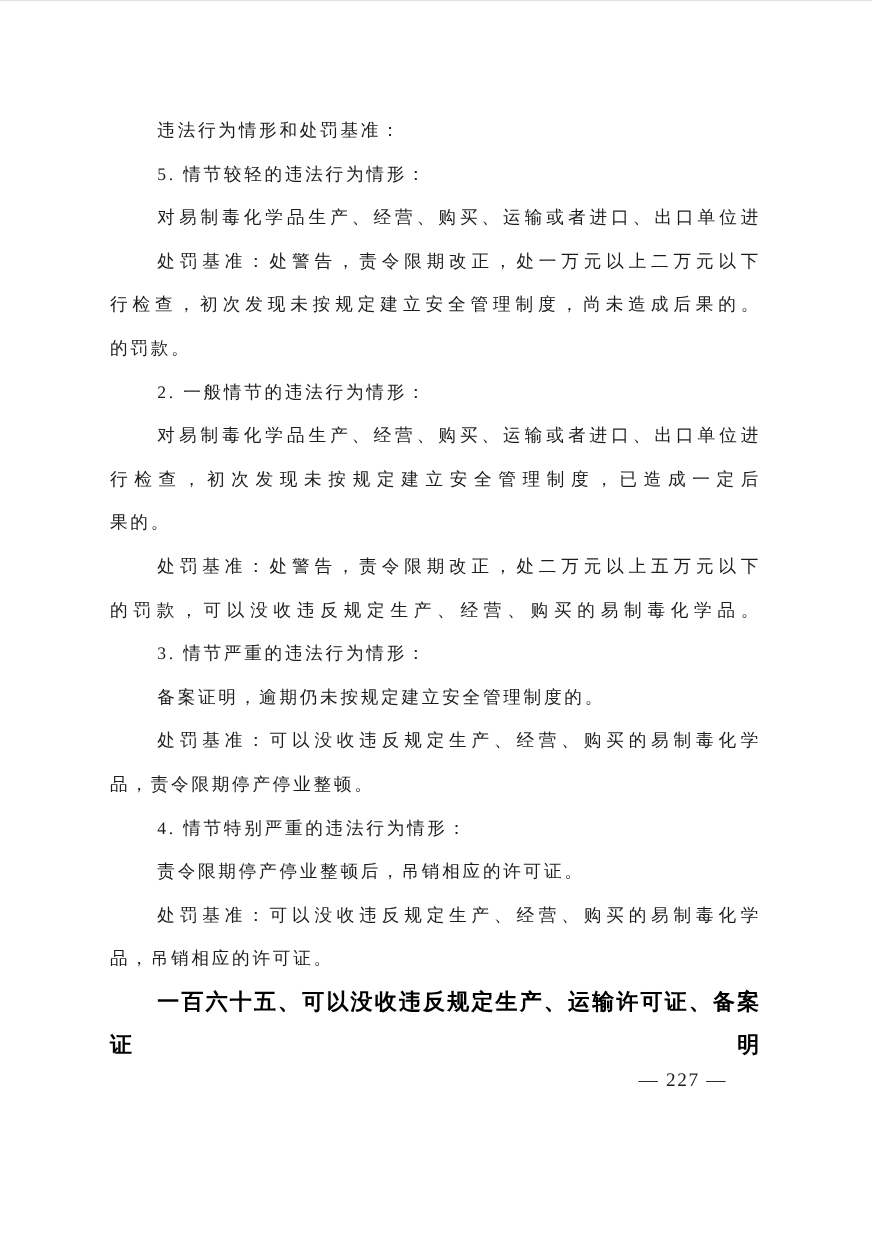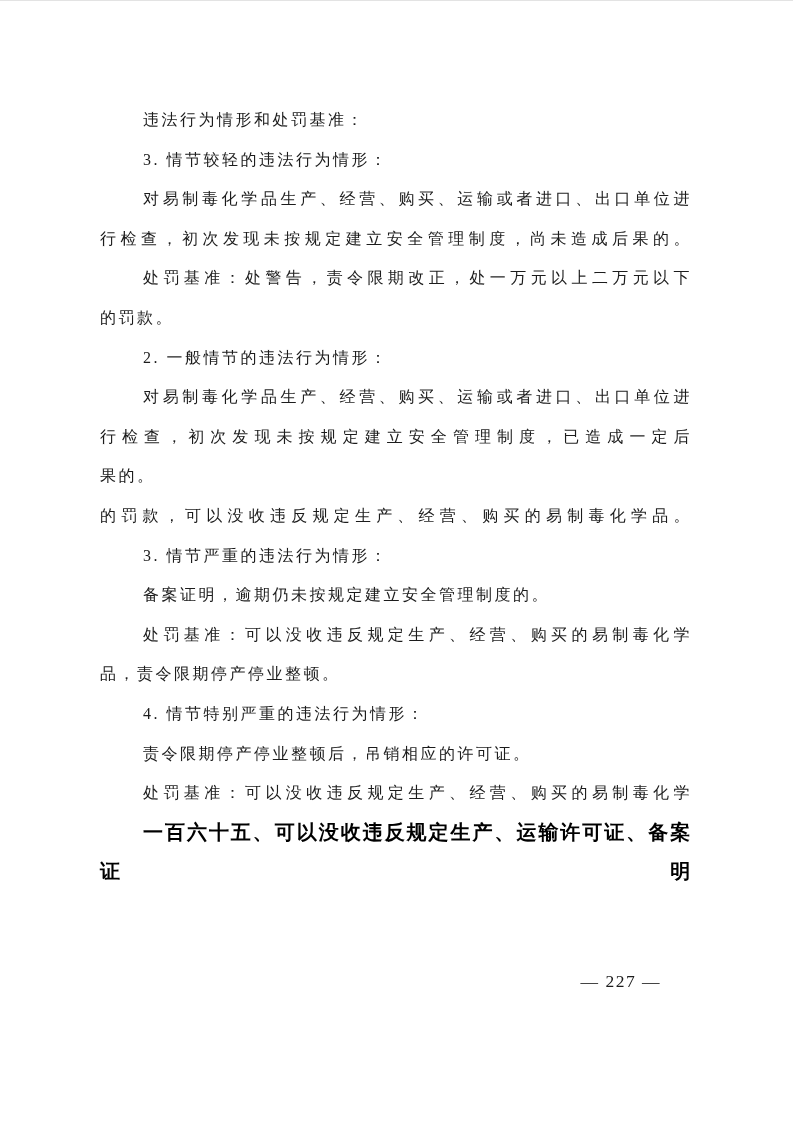--- a/index.html
+++ b/index.html
@@ -68,33 +68,35 @@
     text-align: right;
   }
 </style>
 </head>
 <body>
 
 <div class="scan-edge"></div>
 
 <div class="text-block">
   <div class="ln ind">违法行为情形和处罚基准：</div>
-  <div class="ln ind">3. 情节较轻的违法行为情形：</div>
+  <div class="ln ind">5. 情节较轻的违法行为情形：</div>
   <div class="ln ind fill">对易制毒化学品生产、经营、购买、运输或者进口、出口单位进</div>
+  <div class="ln ind fill">处罚基准：处警告，责令限期改正，处一万元以上二万元以下</div>
   <div class="ln fill">行检查，初次发现未按规定建立安全管理制度，尚未造成后果的。</div>
-  <div class="ln ind fill">处罚基准：处警告，责令限期改正，处一万元以上二万元以下</div>
   <div class="ln">的罚款。</div>
   <div class="ln ind">2. 一般情节的违法行为情形：</div>
   <div class="ln ind fill">对易制毒化学品生产、经营、购买、运输或者进口、出口单位进</div>
   <div class="ln fill">行检查，初次发现未按规定建立安全管理制度，已造成一定后</div>
   <div class="ln">果的。</div>
+  <div class="ln ind fill">处罚基准：处警告，责令限期改正，处二万元以上五万元以下</div>
   <div class="ln fill">的罚款，可以没收违反规定生产、经营、购买的易制毒化学品。</div>
   <div class="ln ind">3. 情节严重的违法行为情形：</div>
   <div class="ln ind">备案证明，逾期仍未按规定建立安全管理制度的。</div>
   <div class="ln ind fill">处罚基准：可以没收违反规定生产、经营、购买的易制毒化学</div>
   <div class="ln">品，责令限期停产停业整顿。</div>
   <div class="ln ind">4. 情节特别严重的违法行为情形：</div>
   <div class="ln ind">责令限期停产停业整顿后，吊销相应的许可证。</div>
   <div class="ln ind fill">处罚基准：可以没收违反规定生产、经营、购买的易制毒化学</div>
+  <div class="ln">品，吊销相应的许可证。</div>
   <div class="ln ind fill head">一百六十五、可以没收违反规定生产、运输许可证、备案证明</div>
 </div>
 
 <div class="page-footer">— 227 —</div>
 
 </body></html>

